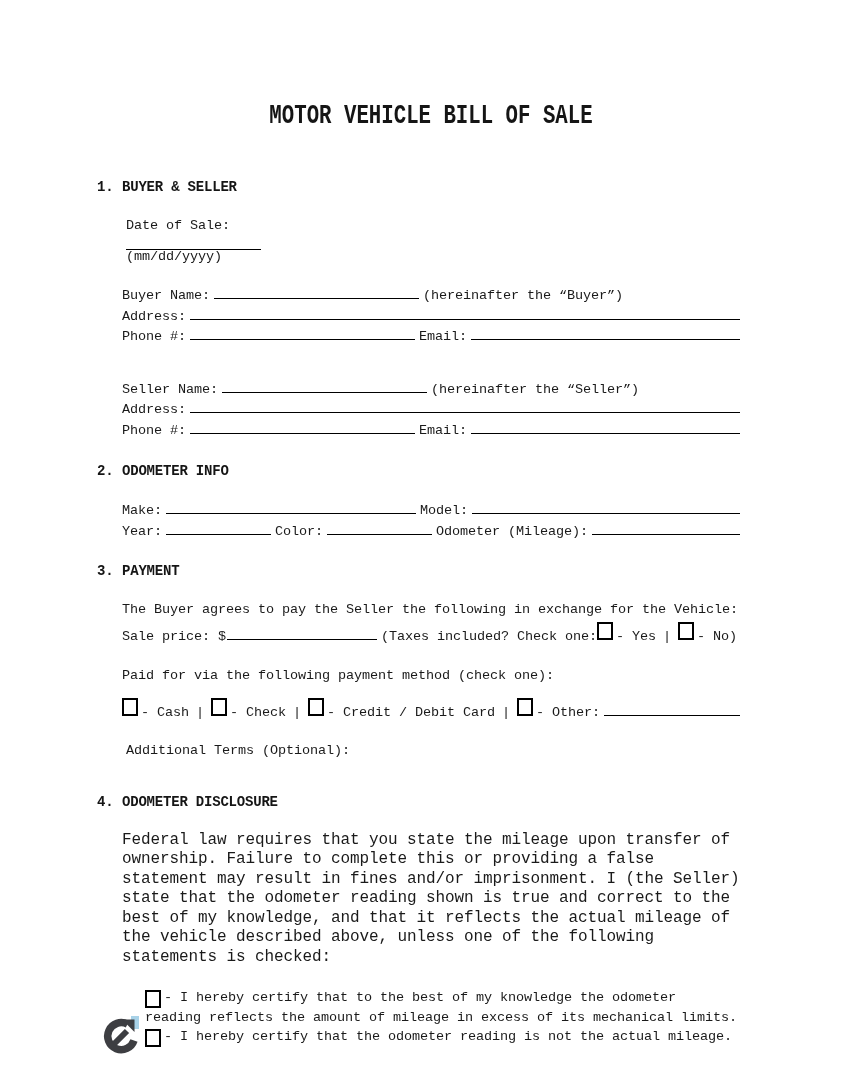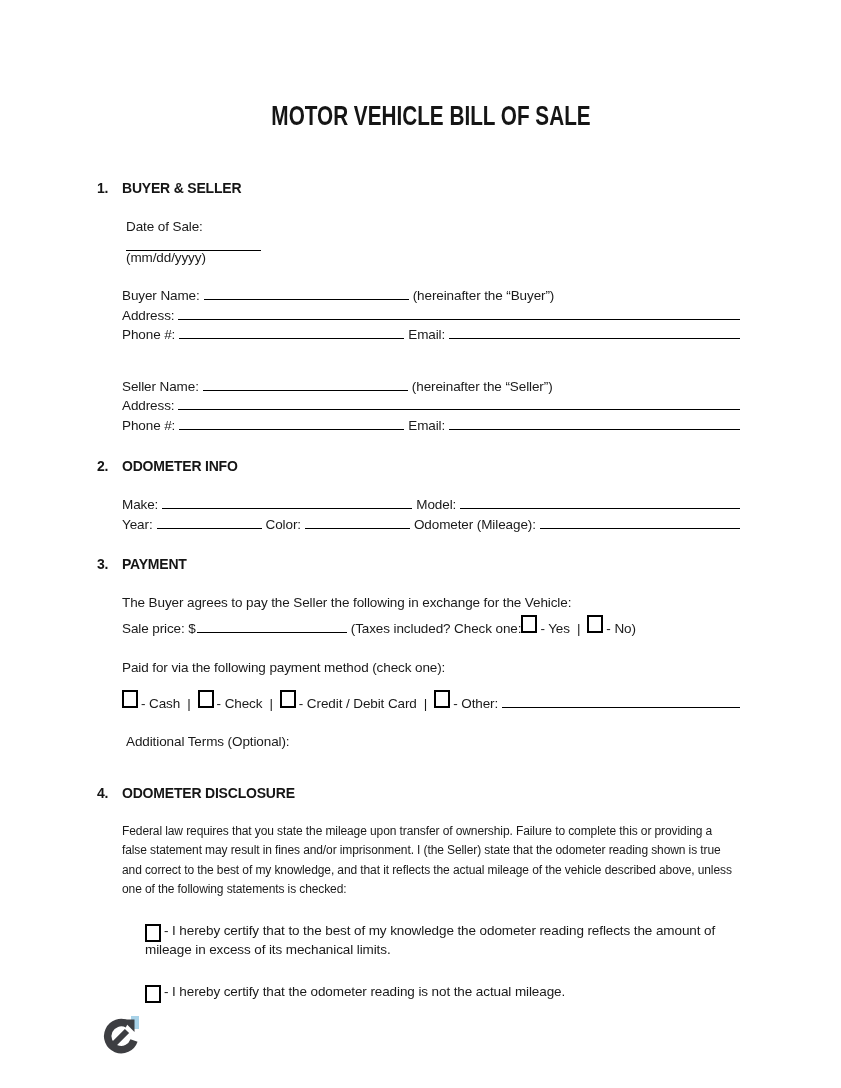--- a/index.html
+++ b/index.html
@@ -1,18 +1,18 @@
 <!DOCTYPE html>
 <html><head>
 <meta charset="utf-8">
 <style>
   * { margin:0; padding:0; box-sizing:border-box; }
   html,body { background:#ffffff; }
   body { width:841px; height:1088px; font-family:"Liberation Sans","DejaVu Sans",sans-serif; color:#1a1a1a; }
-  .page { position:relative; width:841px; height:1088px; background:#fff; padding:100px 101px 8px 122px; overflow:hidden; }
+  .page { position:relative; width:841px; height:1088px; background:#fff; padding:100px 101px 8px 122px; overflow:hidden;font-family:Liberation Mono, monospace; }
 
   .title { text-align:center; font-size:28px; font-weight:700; letter-spacing:0; transform:scaleX(0.74); transform-origin:50% 50%; white-space:nowrap; color:#151515; }
 
   .sec-head { display:flex; margin-top:46px; font-weight:700; font-size:14px; letter-spacing:-0.2px; line-height:20px; color:#151515; }
   .sec-head .num { width:25px; margin-left:-25px; text-align:left; padding-left:0; }
 
   .row { display:flex; align-items:baseline; font-size:13.5px; line-height:19.5px; letter-spacing:-0.1px; white-space:nowrap; }
   .group { margin-top:19px;flex-direction:column; }
   .label { white-space:nowrap; }
 
@@ -20,25 +20,25 @@
   .grow { flex:1 1 auto; margin-right:0; }
   .nl { margin-left:1px; }
   .w135 { width:135px; } .w205 { width:205px; } .w225 { width:225px; }
   .w250 { width:250px; } .w105 { width:105px; } .w150 { width:150px; }
 
   .cb { display:inline-block; width:16px; height:18px; border:2.6px solid #000; background:#fff; margin-bottom:-3px; flex:0 0 auto; }
   .row .cb { align-self:baseline; }
   .cb-gap { margin-right:3px; }
   .sep { padding:0 7px; }
 
-  .para { margin-top:19px; font-size:12px; line-height:19.5px; letter-spacing:-0.1px; color:#1a1a1a; }
+  .para { margin-top:19px; font-size:16px; line-height:19.5px; letter-spacing:-0.1px; color:#1a1a1a; }
   .stmt { margin-left:23px; font-size:13.5px; line-height:19.5px; letter-spacing:-0.1px; }
   .stmt .cb { vertical-align:-4px; margin-right:3px; }
   .stmt1 { margin-top:21px; max-width:600px; }
-  .stmt2 { margin-top:22px; }
+  .stmt2 { }
 
   .logo { position:absolute; left:101px; top:1014px; width:40px; height:44px; }
 </style>
 </head>
 <body>
 
 <div class="page">
 
   <h1 class="title">MOTOR VEHICLE BILL OF SALE</h1>
 

